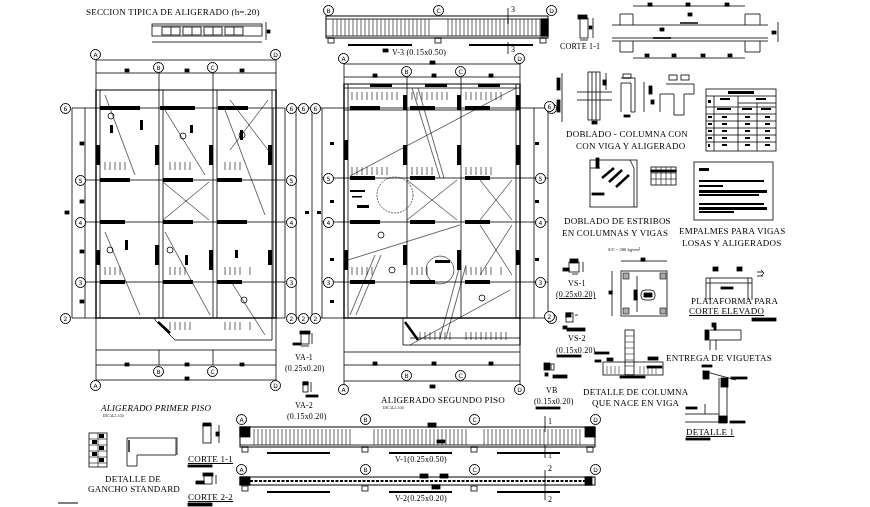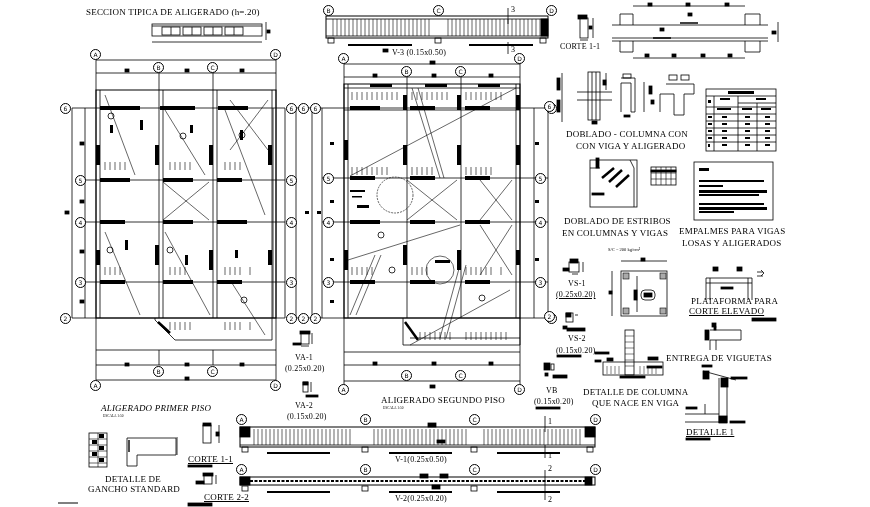--- a/index.html
+++ b/index.html
@@ -682,20 +682,20 @@
 <div class="lbl sm" style="left:287px;top:413px;">(0.15x0.20)</div>
 
 <div class="lbl" style="left:101px;top:404px;font-style:italic;">ALIGERADO PRIMER PISO</div>
 <div class="lbl xs" style="left:103px;top:415px;">ESCALA 1:50</div>
 <div class="lbl" style="left:381px;top:396px;">ALIGERADO SEGUNDO PISO</div>
 <div class="lbl xs" style="left:383px;top:407px;">ESCALA 1:50</div>
 
 <div class="lbl" style="left:105px;top:475px;">DETALLE DE</div>
 <div class="lbl" style="left:88px;top:485px;">GANCHO STANDARD</div>
 <div class="lbl u" style="left:188px;top:455px;">CORTE 1-1</div>
-<div class="lbl u" style="left:204px;top:493px;">CORTE 2-2</div>
+<div class="lbl u" style="left:188px;top:493px;">CORTE 2-2</div>
 
 <div class="lbl sm" style="left:395px;top:456px;">V-1(0.25x0.50)</div>
 <div class="lbl sm" style="left:395px;top:495px;">V-2(0.25x0.20)</div>
 <div class="lbl sm" style="left:548px;top:418px;">1</div>
 <div class="lbl sm" style="left:548px;top:452px;">1</div>
 <div class="lbl sm" style="left:548px;top:465px;">2</div>
 <div class="lbl sm" style="left:548px;top:496px;">2</div>
 
 </body></html>

